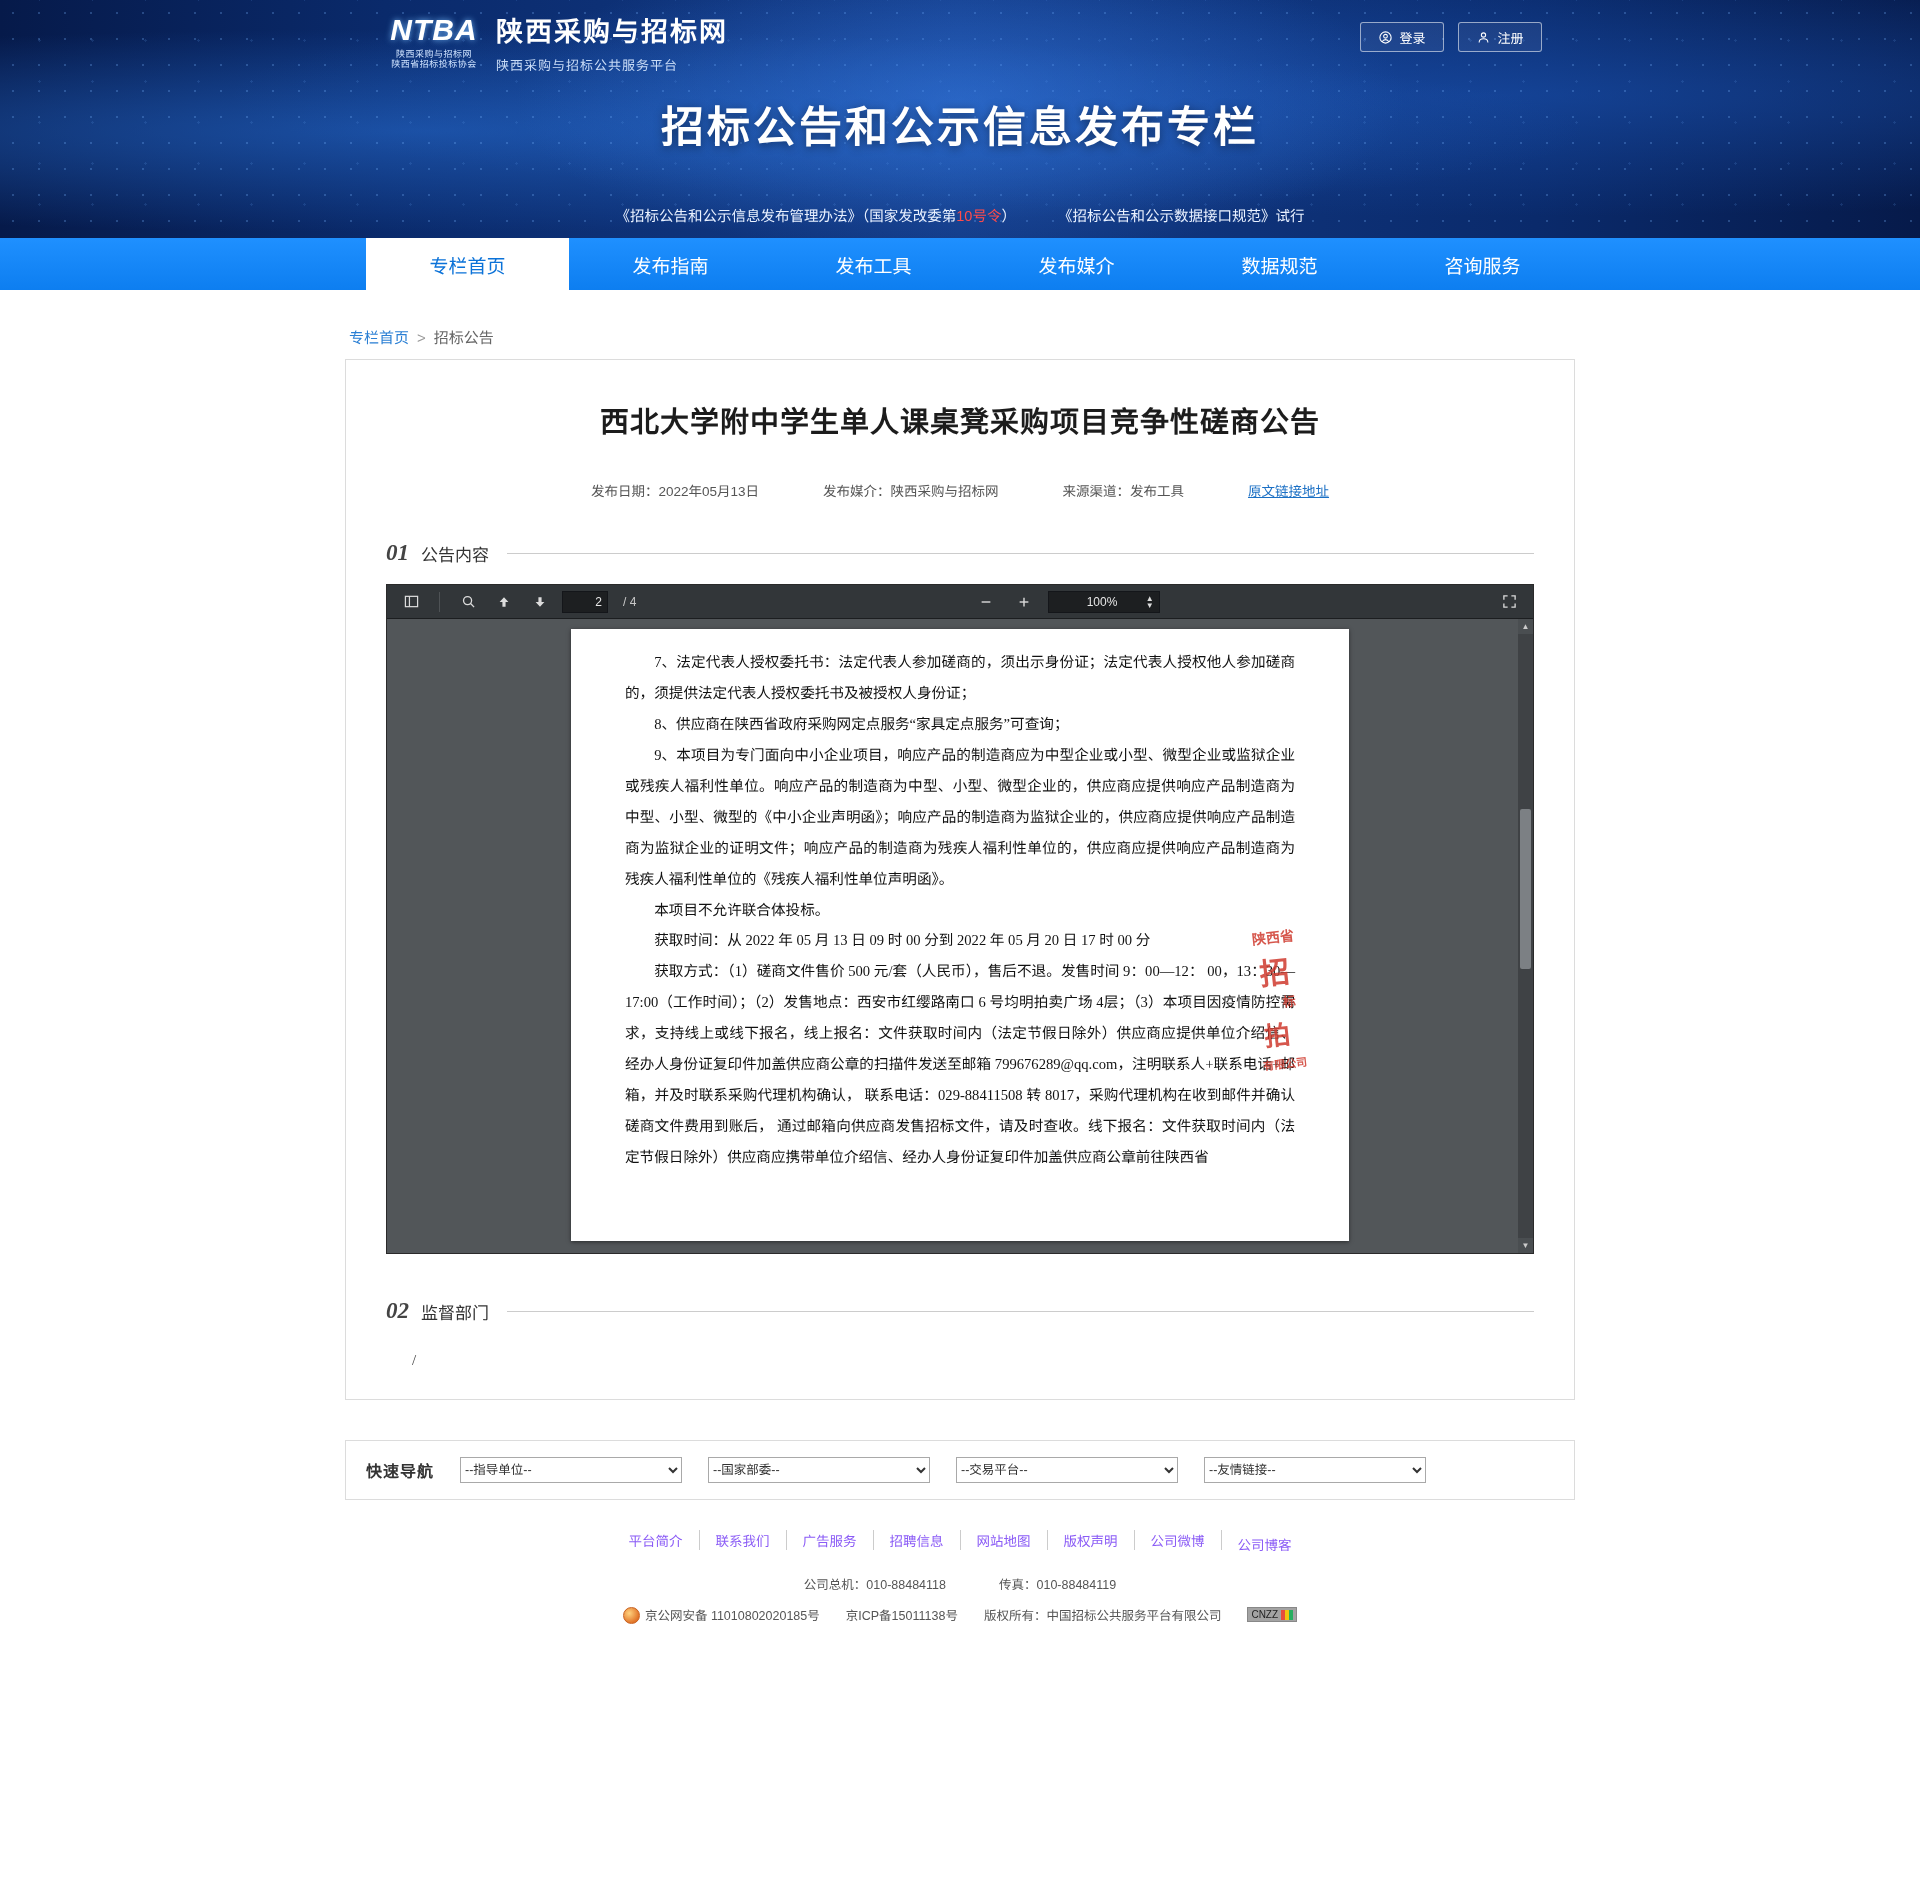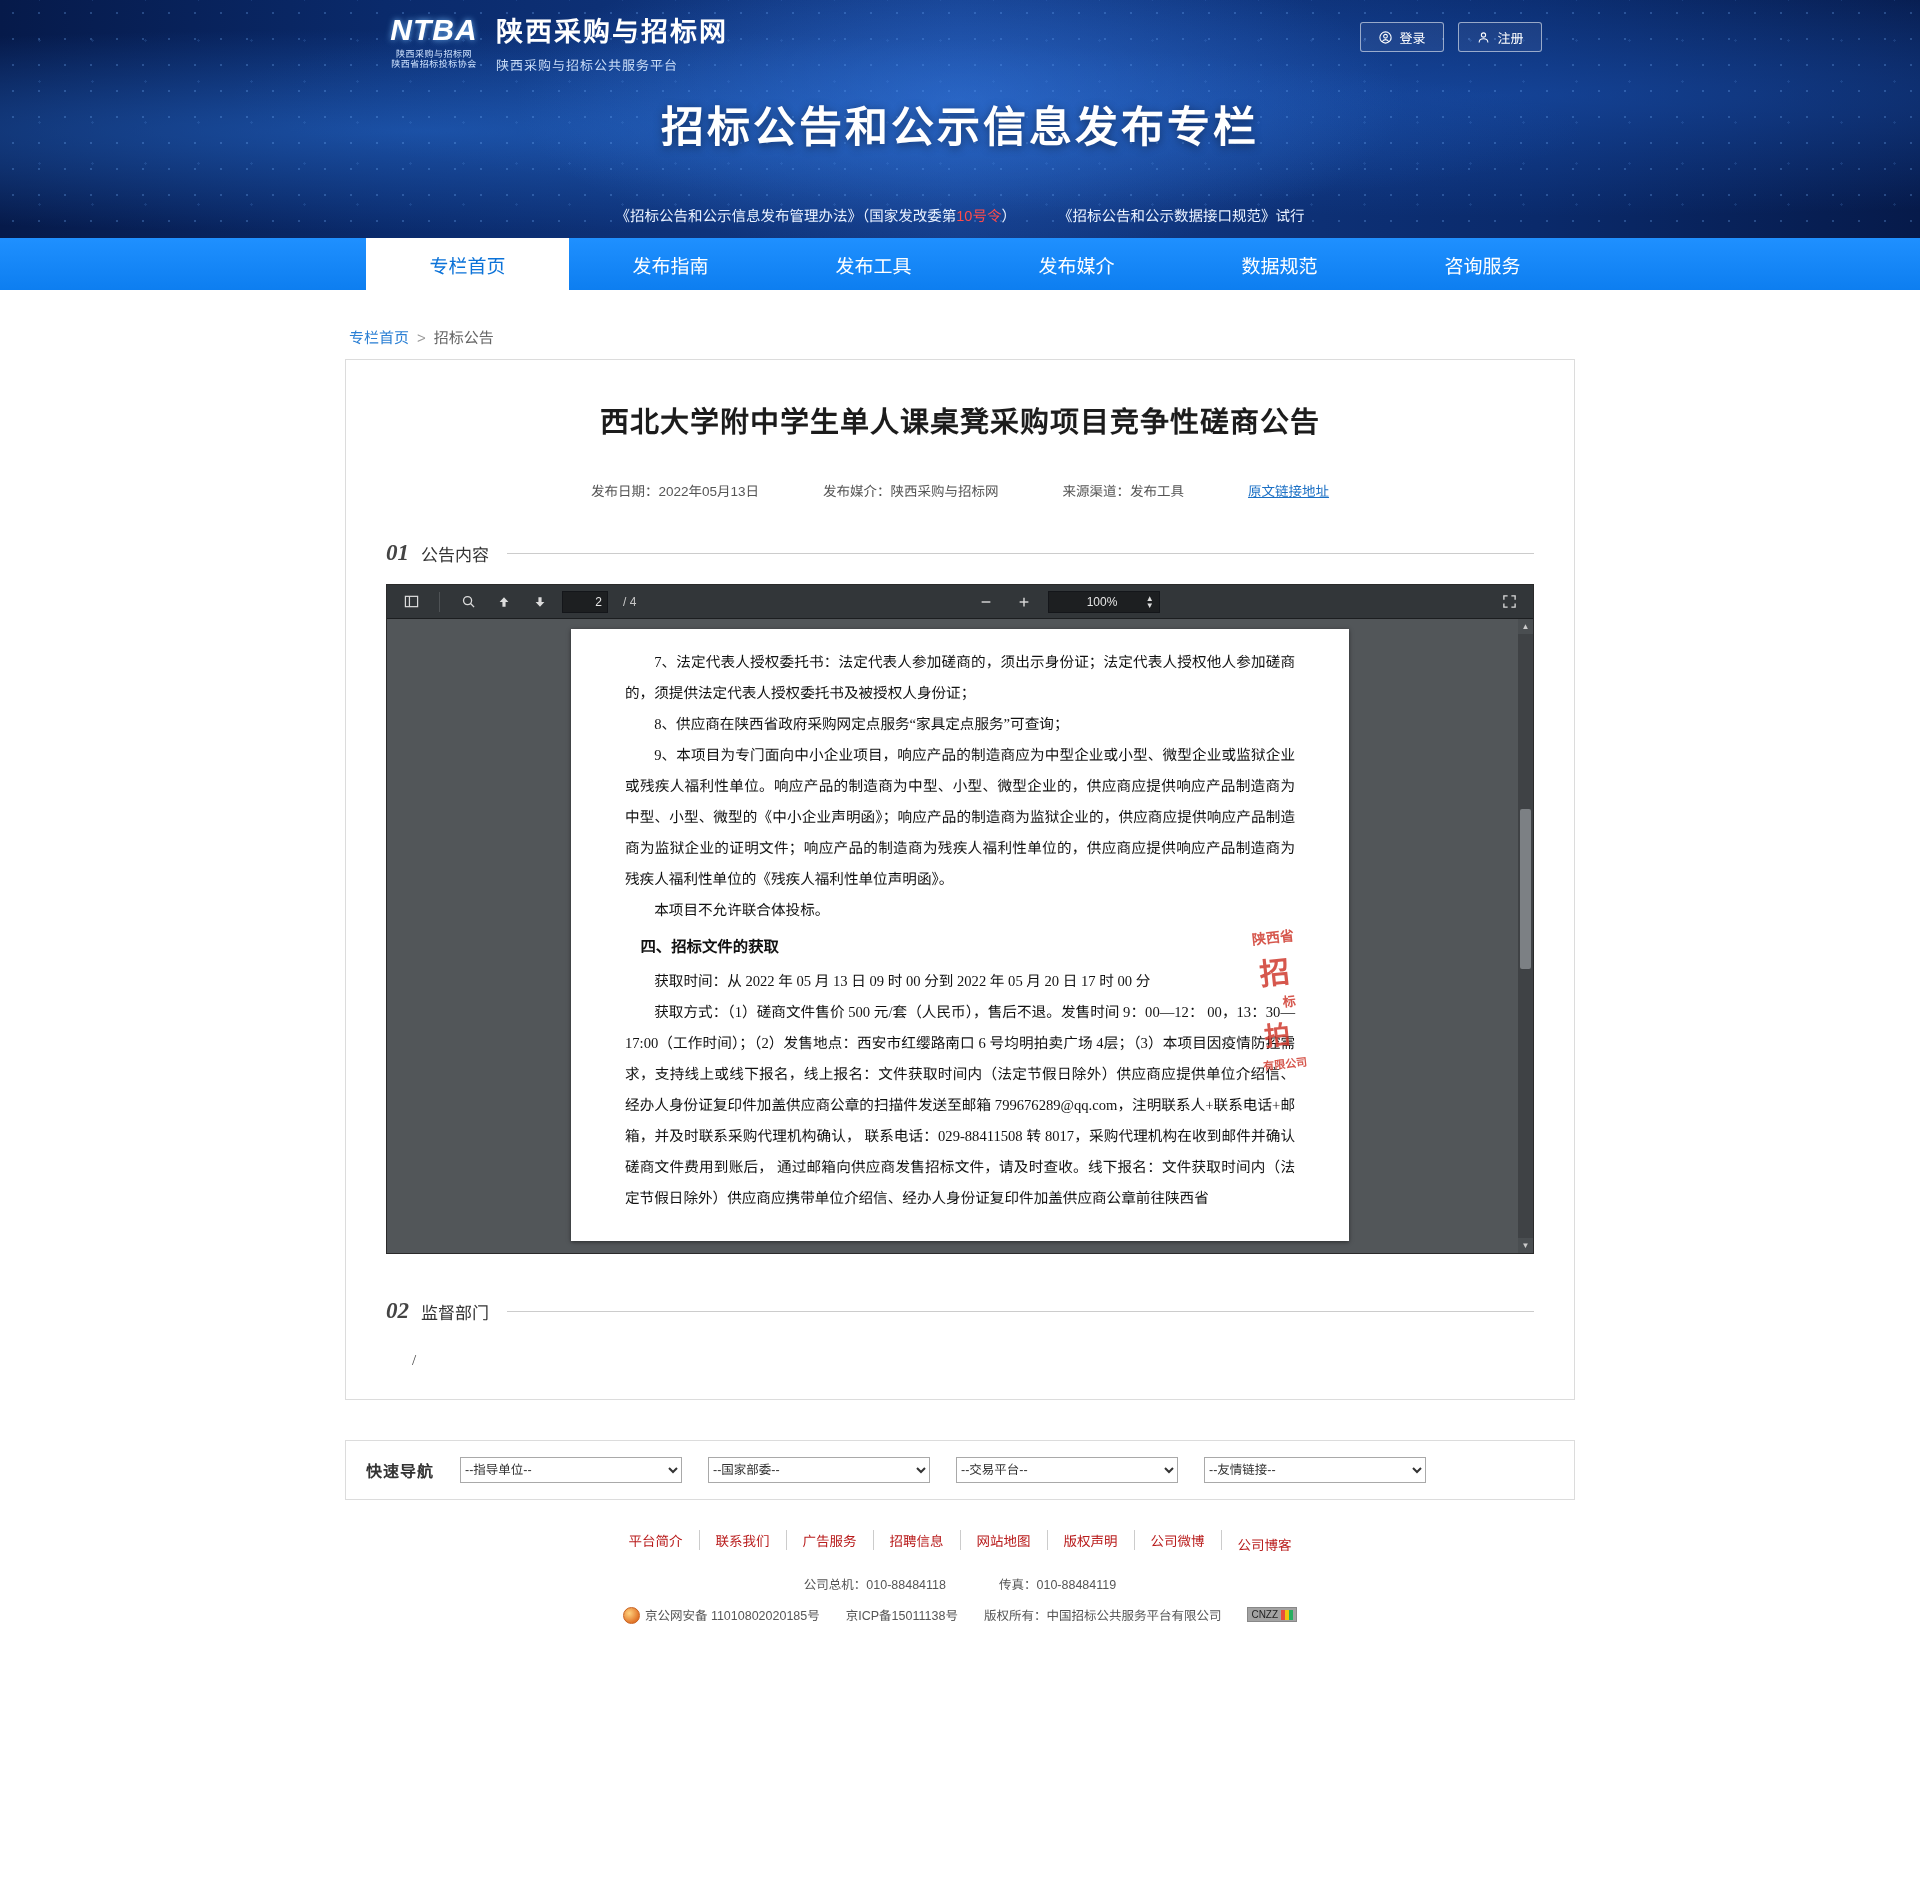--- a/index.html
+++ b/index.html
@@ -216,21 +216,21 @@
     border: 1px solid #a9a9a9; background: #fff;
     font-family: "Liberation Sans", sans-serif;
   }
 
   
   .footer { margin-top: 26px; padding-bottom: 34px; }
   .f-links {
     display: flex; justify-content: center; align-items: center; gap: 0;
     font-size: 13.5px; color: #444;
   }
-  .f-links a { color: #b91c1c; text-decoration: none; padding: 0 16px; border-right: 1px solid #ccc; }
+  .f-links a { color: #8b5cf6; text-decoration: none; padding: 0 16px; border-right: 1px solid #ccc; }
   .f-links a:last-child { border-right: none; margin-top: 8px; }
   .f-line2 {
     text-align: center; font-size: 12.5px; color: #555; margin-top: 20px;
   }
   .f-line2 .gap { display: inline-block; width: 46px; }
   .f-line3 {
     display: flex; justify-content: center; align-items: center; gap: 26px;
     font-size: 12.5px; color: #555; margin-top: 12px;
   }
   .beian-icon {
@@ -379,21 +379,20 @@
         </div>
       </div>
     </div>
 
     <div class="pdf-body">
       <div class="pdf-page">
         <p class="ind">7、法定代表人授权委托书：法定代表人参加磋商的，须出示身份证；法定代表人授权他人参加磋商的，须提供法定代表人授权委托书及被授权人身份证；</p>
         <p class="ind">8、供应商在陕西省政府采购网定点服务“家具定点服务”可查询；</p>
         <p class="ind">9、本项目为专门面向中小企业项目，响应产品的制造商应为中型企业或小型、微型企业或监狱企业或残疾人福利性单位。响应产品的制造商为中型、小型、微型企业的，供应商应提供响应产品制造商为中型、小型、微型的《中小企业声明函》；响应产品的制造商为监狱企业的，供应商应提供响应产品制造商为监狱企业的证明文件；响应产品的制造商为残疾人福利性单位的，供应商应提供响应产品制造商为残疾人福利性单位的《残疾人福利性单位声明函》。</p>
         <p class="ind">本项目不允许联合体投标。</p>
-        <h4>四、招标文件的获取</h4>
         <p class="ind">获取时间：从 2022 年 05 月 13 日 09 时 00 分到 2022 年 05 月 20 日 17 时 00 分</p>
         <p class="ind">获取方式：（1）磋商文件售价 500 元/套（人民币），售后不退。发售时间 9：00—12： 00，13：30—17:00（工作时间）；（2）发售地点：西安市红缨路南口 6 号均明拍卖广场 4层；（3）本项目因疫情防控需求，支持线上或线下报名，线上报名：文件获取时间内（法定节假日除外）供应商应提供单位介绍信、经办人身份证复印件加盖供应商公章的扫描件发送至邮箱 799676289@qq.com，注明联系人+联系电话+邮箱，并及时联系采购代理机构确认， 联系电话：029-88411508 转 8017，采购代理机构在收到邮件并确认磋商文件费用到账后， 通过邮箱向供应商发售招标文件，请及时查收。线下报名：文件获取时间内（法定节假日除外）供应商应携带单位介绍信、经办人身份证复印件加盖供应商公章前往陕西省</p>
 
         <div class="stamp">
           <span class="blob" style="left:6px; top:0; font-size:14px;">陕西省</span>
           <span class="blob" style="left:10px; top:26px; font-size:30px;">招</span>
           <span class="blob" style="left:30px; top:66px; font-size:13px;">标</span>
           <span class="blob" style="left:8px; top:92px; font-size:26px;">拍</span>
           <span class="blob" style="left:4px; top:128px; font-size:11px;">有限公司</span>
         </div>

